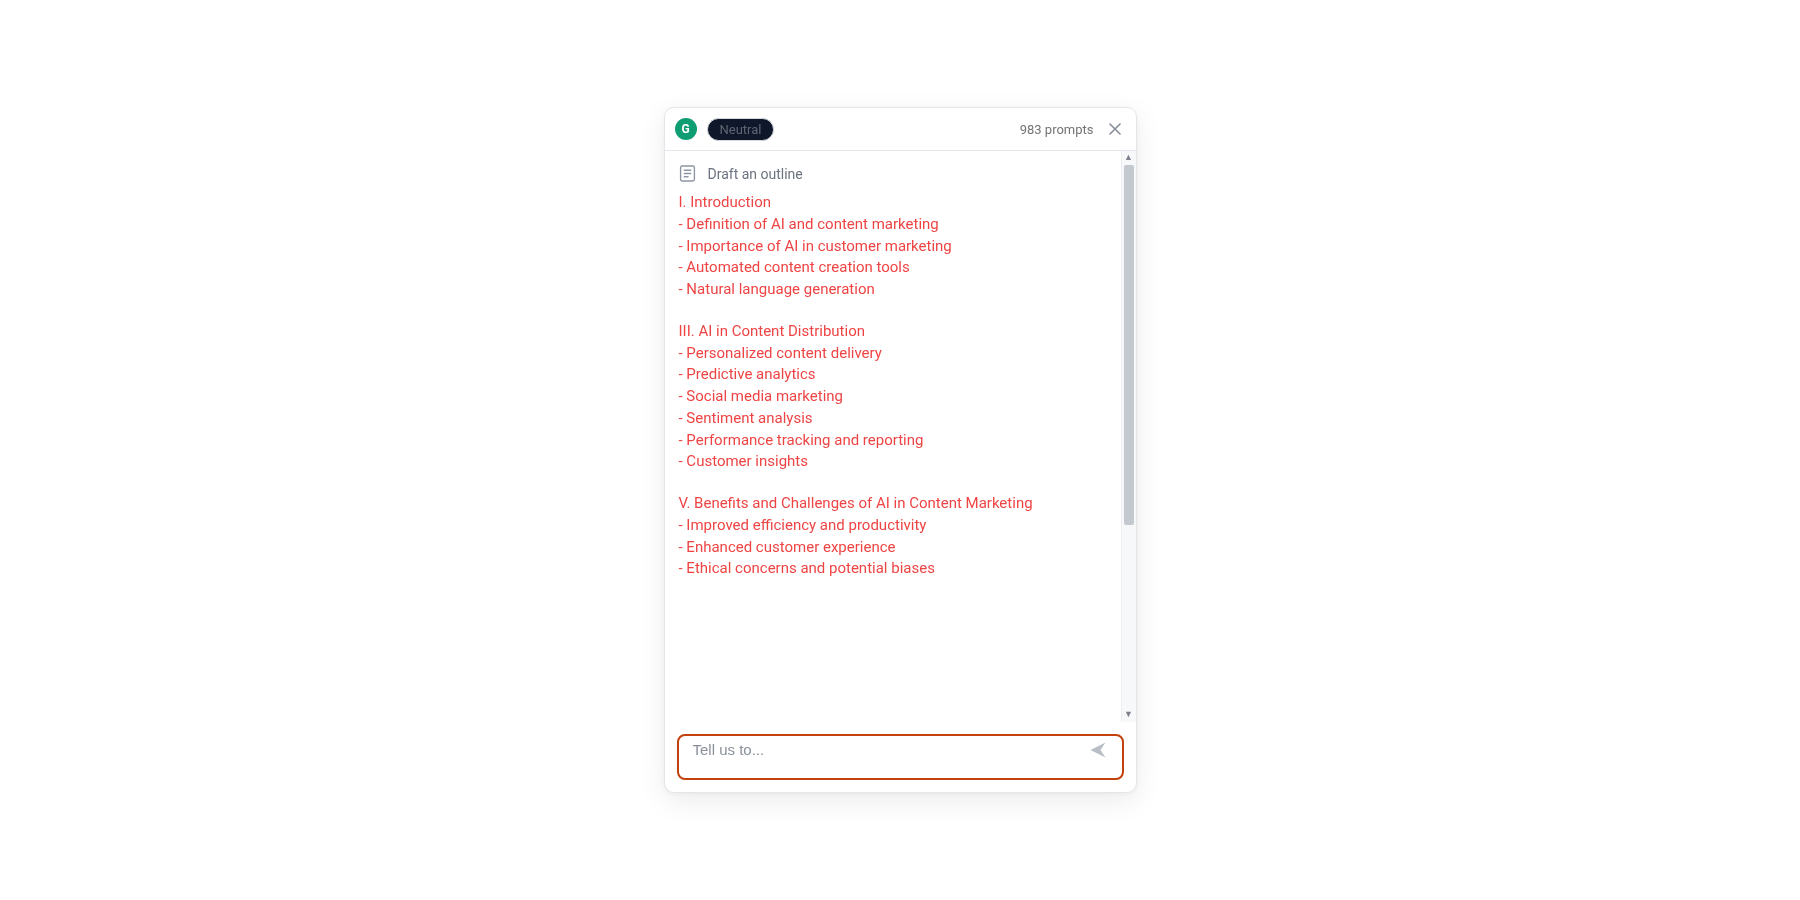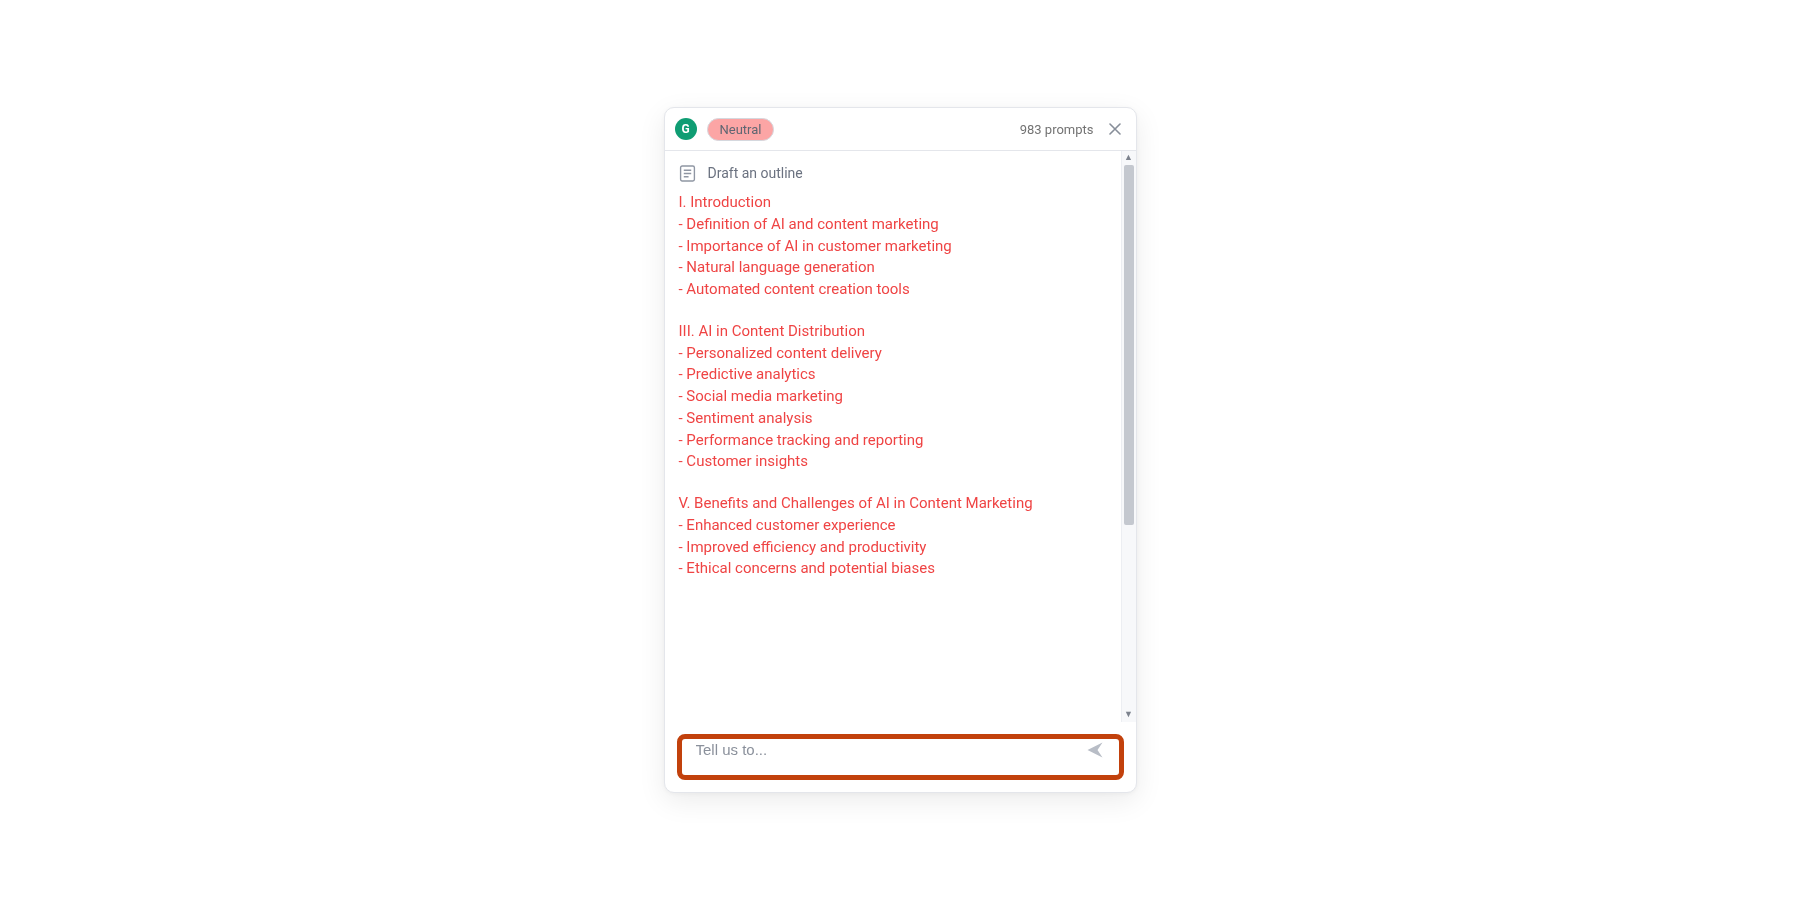--- a/index.html
+++ b/index.html
@@ -42,21 +42,21 @@
     color: #fff;
     font-weight: 700;
     font-size: 12px;
   }
   .tone-badge {
     border: 1px solid #d5d8de;
     border-radius: 14px;
     padding: 3px 12px;
     font-size: 13px;
     color: #5f6672;
-    background: #fca5a5;
+    background: #0f172a;
     cursor: pointer;
   }
   .header-spacer { flex: 1; }
   .prompt-count {
     font-size: 13px;
     color: #737373;
   }
   .close-btn {
     width: 22px;
     height: 22px;
@@ -74,21 +74,21 @@
     min-height: 0;
   }
   .content {
     flex: 1;
     padding: 14px 14px 14px 14px;
     overflow: hidden;
     color: #3a3f47;
   }
   .doc-header {
     display: flex;
-    align-items: flex-start;
+    align-items: center;
     gap: 12px;
     margin-bottom: 10px;
   }
   .doc-icon {
     width: 17px;
     height: 17px;
     color: #8f96a3;
   }
   .doc-title {
     font-size: 14px;
@@ -130,21 +130,21 @@
     top: 14px;
     height: 360px;
     background: #c4c8cf;
     border-radius: 2px;
   }
   .footer {
     padding: 12px;
     flex: 0 0 auto;
   }
   .input-row {
-    border: 5px solid #c2410c;
+    border: 2px solid #c2410c;
     border-radius: 8px;
     height: 46px;
     display: flex;
     align-items: center;
     padding: 0 10px 15px 14px;
     gap: 10px;
   }
   .input-row input {
     flex: 1;
     border: none;
@@ -195,32 +195,32 @@
           <line x1="4.5" y1="5" x2="11.5" y2="5" stroke="currentColor" stroke-width="1.3"></line>
           <line x1="4.5" y1="8" x2="11.5" y2="8" stroke="currentColor" stroke-width="1.3"></line>
           <line x1="4.5" y1="11" x2="9" y2="11" stroke="currentColor" stroke-width="1.3"></line>
         </svg>
         <div class="doc-title">Draft an outline</div>
       </div>
       <div class="outline" id="outline-container">
           <div class="section-head">I. Introduction</div>
           <div class="bullet">- Definition of AI and content marketing</div>
           <div class="bullet">- Importance of AI in customer marketing</div>
+          <div class="bullet">- Automated content creation tools</div>
           <div class="bullet">- Natural language generation</div>
-          <div class="bullet">- Automated content creation tools</div>
           <div class="section-head">III. AI in Content Distribution</div>
           <div class="bullet">- Personalized content delivery</div>
           <div class="bullet">- Predictive analytics</div>
           <div class="bullet">- Social media marketing</div>
           <div class="bullet">- Sentiment analysis</div>
           <div class="bullet">- Performance tracking and reporting</div>
           <div class="bullet">- Customer insights</div>
           <div class="section-head">V. Benefits and Challenges of AI in Content Marketing</div>
+          <div class="bullet">- Improved efficiency and productivity</div>
           <div class="bullet">- Enhanced customer experience</div>
-          <div class="bullet">- Improved efficiency and productivity</div>
           <div class="bullet">- Ethical concerns and potential biases</div>
         </div>
     </div>
     <div class="scrollbar">
       <div class="arrow up">▲</div>
       <div class="thumb"></div>
       <div class="arrow down">▼</div>
     </div>
   </div>
 

